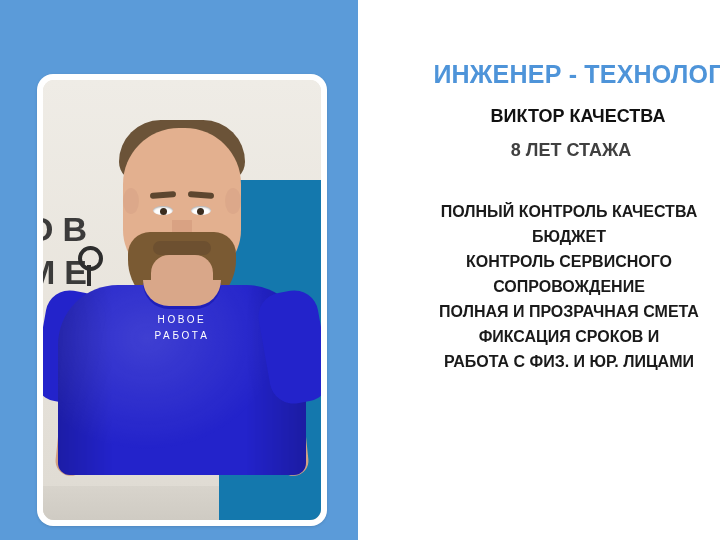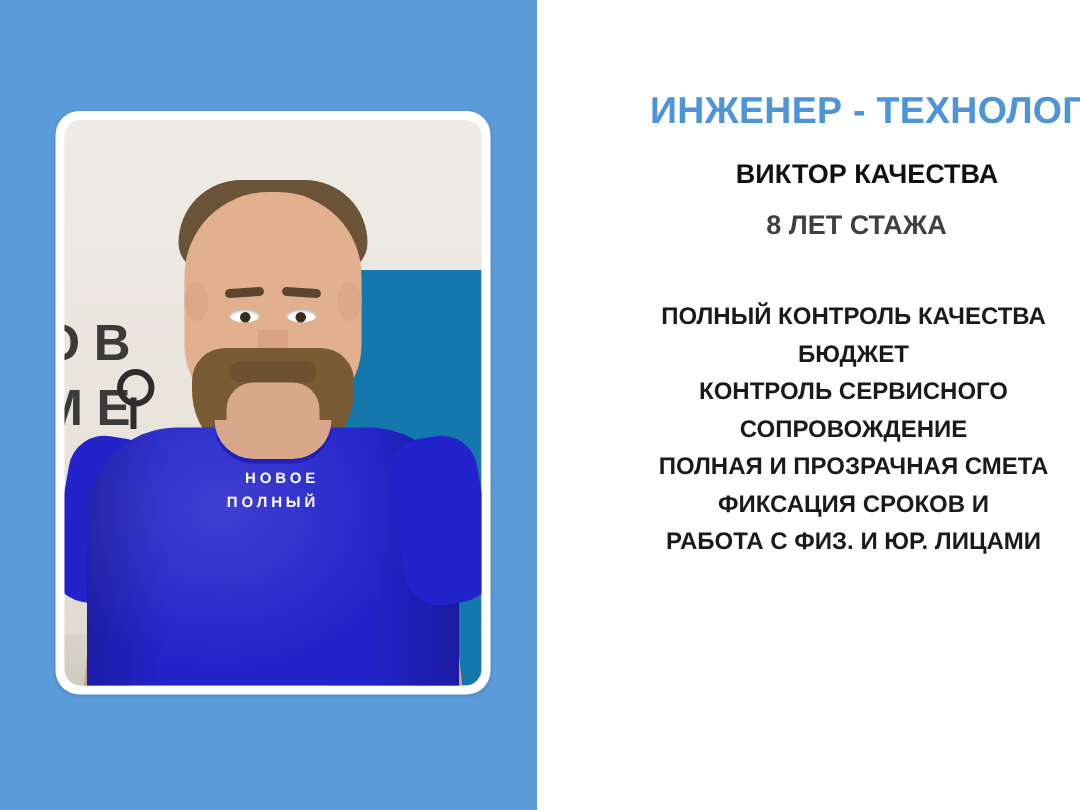--- a/index.html
+++ b/index.html
@@ -31,21 +31,21 @@
     left: 358px; top: 0;
     width: 362px;
     height: 540px;
     background: #ffffff;
   }
   
   .photo-frame {
     position: absolute;
     left: 37px; top: 74px;
     width: 290px;
-    height: 389px;
+    height: 452px;
     background: #ffffff;
     border-radius: 16px;
     box-sizing: border-box;
     padding: 6px;
     box-shadow: 0 1px 3px rgba(0,0,0,0.12);
   }
   .photo {
     position: relative;
     width: 100%;
     height: 100%;
@@ -160,24 +160,24 @@
     width: 30px; height: 96px;
     background: #d2a184;
     border-radius: 16px;
   }
   .arm-l { left: 16px;  transform: rotate(6deg); }
   .arm-r { right: 16px; transform: rotate(-6deg); }
   .tshirt-logo {
     position: absolute;
     left: 50%; top: 232px;
     transform: translateX(-50%);
-    text-align: right;
+    text-align: center;
     color: #ffffff;
     font-size: 10px;
-    font-weight: bold;
+    font-weight: normal;
     letter-spacing: 2.6px;
     line-height: 1.55;
     white-space: nowrap;
   }
   
   .head {
     position: absolute;
     left: 50%; top: 48px;
     transform: translateX(-50%);
     width: 118px; height: 152px;
@@ -367,21 +367,21 @@
         <div class="mouth"></div>
 
         <div class="neck"></div>
         <div class="shirt">
           <div class="shirt-shade"></div>
         </div>
         <div class="collar"></div>
 
         <div class="tshirt-logo">
           <div>НОВОЕ</div>
-          <div>ПОЛНЫЙ</div>
+          <div>РАБОТА</div>
         </div>
       </div>
 
     </div>
   </div>
 
   <div class="text-col">
     <div class="title">ИНЖЕНЕР - ТЕХНОЛОГ</div>
     <div class="name">ВИКТОР КАЧЕСТВА</div>
     <div class="experience">8 ЛЕТ СТАЖА</div>

